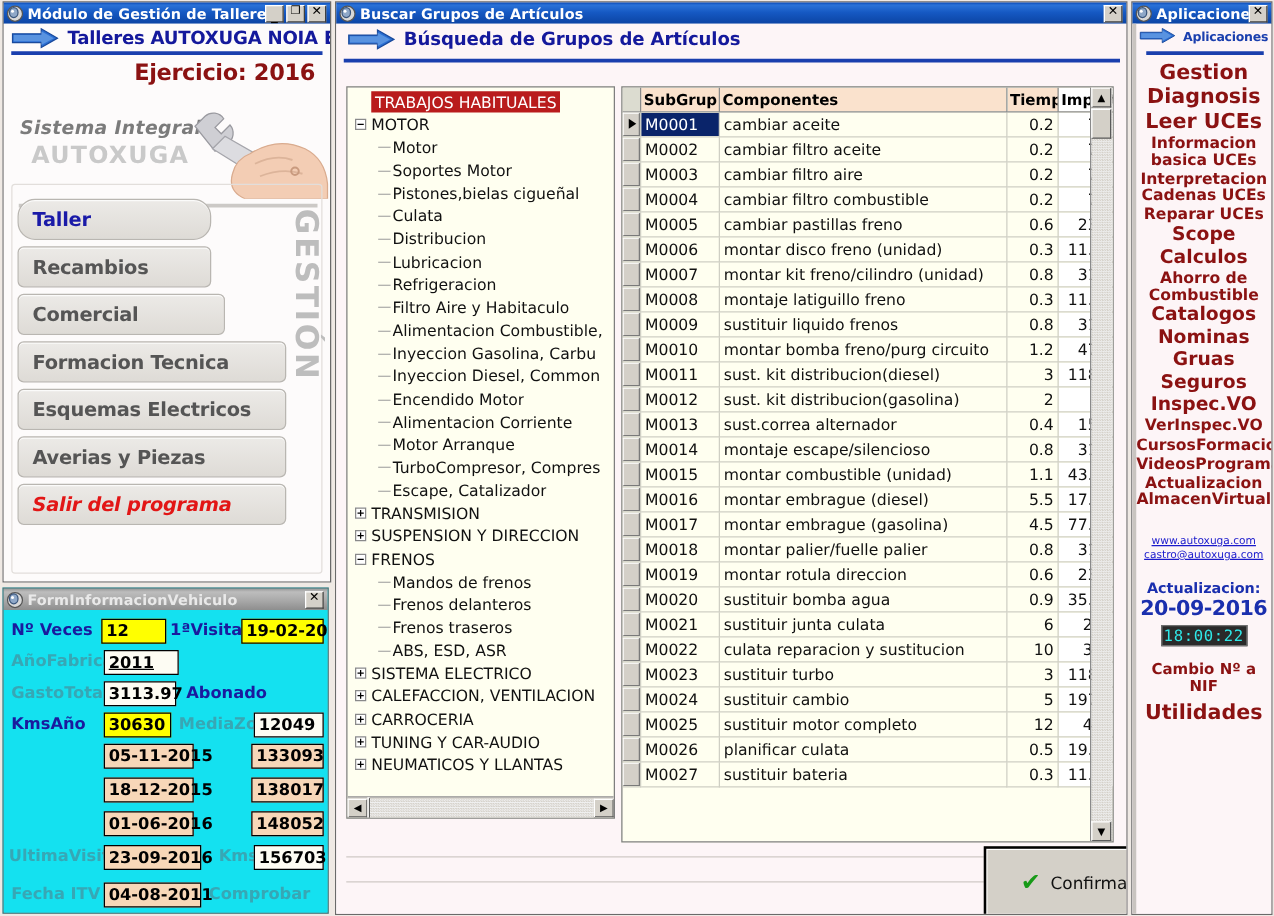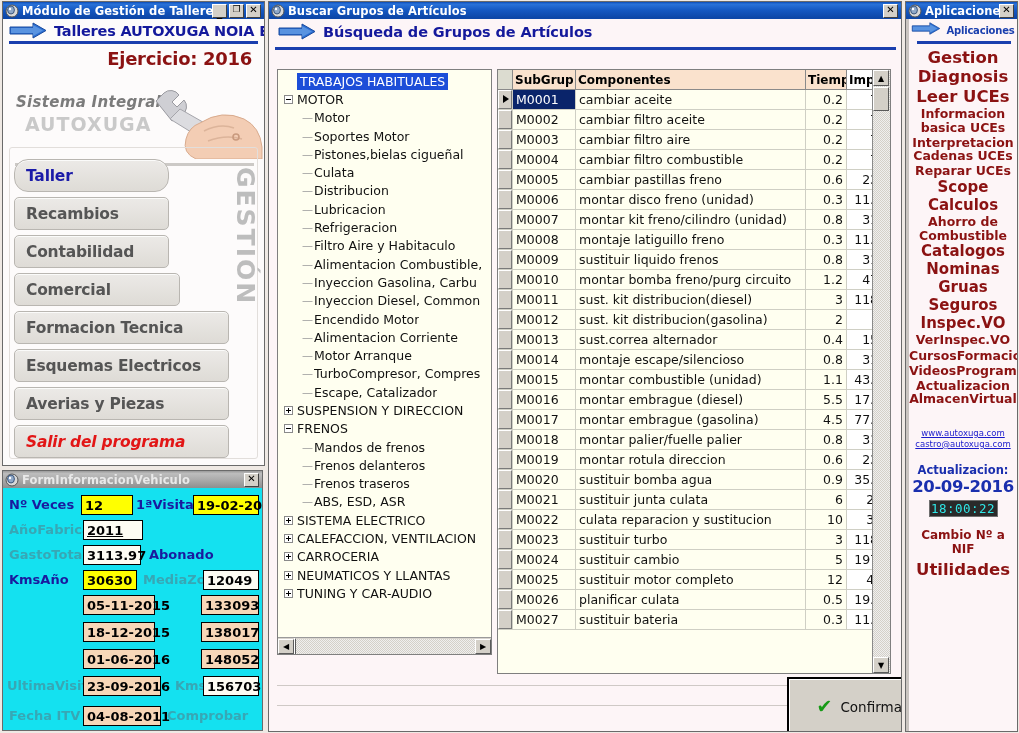--- a/index.html
+++ b/index.html
@@ -104,21 +104,21 @@
   .tnode .pm{
     width:9px;height:9px;border:1px solid #8a8a8a;background:#fff;box-sizing:border-box;
     margin-left:6px;margin-right:4px;flex:0 0 auto;position:relative;
   }
   .tnode .pm::before{content:"";position:absolute;left:1px;right:1px;top:3px;height:1px;background:#000;}
   .tnode .pm.plus::after{content:"";position:absolute;top:1px;bottom:1px;left:3px;width:1px;background:#000;}
   .tnode .dash{width:9px;margin-left:6px;margin-right:4px;flex:0 0 auto;}
   .tnode.child{padding-left:24px;}
   .tnode.child .elbow{width:12px;flex:0 0 auto;color:#9a9a9a;font-size:11px;}
   .tlabel{overflow:hidden;}
-  .tnode.sel .tlabel{background:#1d4ed8;color:#fff;padding:1px 3px;}
+  .tnode.sel .tlabel{background:#b91c1c;color:#fff;padding:1px 3px;}
   .tree-hscroll{
     position:absolute;left:0;right:0;bottom:0;height:16px;background:#d8d4ce;
     border-top:1px solid #9a9a9a;display:flex;align-items:center;
   }
   .sb-arrow{
     width:16px;height:15px;background:#d4d0c8;border:1px solid #fff;border-right-color:#5a5a5a;border-bottom-color:#5a5a5a;
     box-sizing:border-box;display:flex;align-items:center;justify-content:center;font-size:8px;flex:0 0 auto;color:#000;
   }
   .sb-track{flex:1 1 auto;height:15px;background:
     repeating-conic-gradient(#d4d0c8 0% 25%, #efefef 0% 50%) 0 0/2px 2px;}
@@ -252,21 +252,20 @@
         </span>
       </div>
       <div class="sep2"></div>
 
       <div class="mod-frame"></div>
       <div class="gestion-vert">GESTIÓN</div>
 
       <div class="btncol">
         <div class="modbtn b-taller">Taller</div>
         <div class="modbtn b-recambios">Recambios</div>
-        <div class="modbtn b-contab">Contabilidad</div>
         <div class="modbtn b-comercial">Comercial</div>
         <div class="modbtn">Formacion Tecnica</div>
         <div class="modbtn">Esquemas Electricos</div>
         <div class="modbtn">Averias y Piezas</div>
         <div class="modbtn b-salir">Salir del programa</div>
       </div>
     </div>
   </div>
 
   <div class="win" id="winVeh">
@@ -420,20 +419,24 @@
             <div class="tnode child">
               <span class="elbow">—</span>
               <span class="tlabel">TurboCompresor, Compres</span>
             </div>
             <div class="tnode child">
               <span class="elbow">—</span>
               <span class="tlabel">Escape, Catalizador</span>
             </div>
             <div class="tnode">
               <span class="pm plus"></span>
+              <span class="tlabel">TRANSMISION</span>
+            </div>
+            <div class="tnode">
+              <span class="pm plus"></span>
               <span class="tlabel">SUSPENSION Y DIRECCION</span>
             </div>
             <div class="tnode">
               <span class="pm"></span>
               <span class="tlabel">FRENOS</span>
             </div>
             <div class="tnode child">
               <span class="elbow">—</span>
               <span class="tlabel">Mandos de frenos</span>
             </div>
@@ -456,25 +459,25 @@
             <div class="tnode">
               <span class="pm plus"></span>
               <span class="tlabel">CALEFACCION, VENTILACION</span>
             </div>
             <div class="tnode">
               <span class="pm plus"></span>
               <span class="tlabel">CARROCERIA</span>
             </div>
             <div class="tnode">
               <span class="pm plus"></span>
-              <span class="tlabel">NEUMATICOS Y LLANTAS</span>
+              <span class="tlabel">TUNING Y CAR-AUDIO</span>
             </div>
             <div class="tnode">
               <span class="pm plus"></span>
-              <span class="tlabel">TUNING Y CAR-AUDIO</span>
+              <span class="tlabel">NEUMATICOS Y LLANTAS</span>
             </div>
           </div>
         <div class="tree-hscroll">
           <span class="sb-arrow">◀</span>
           <span class="sb-track"><span class="sb-thumb"></span></span>
           <span class="sb-arrow">▶</span>
         </div>
       </div>
 
       <div class="grid-panel">

